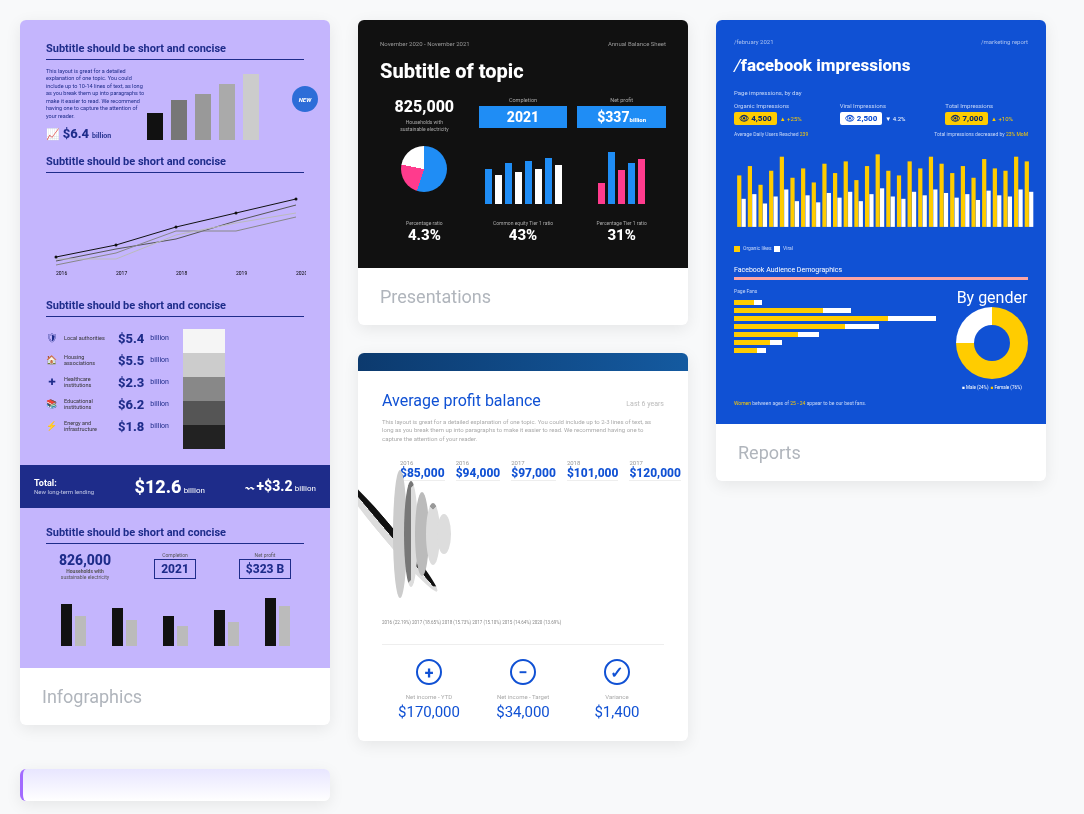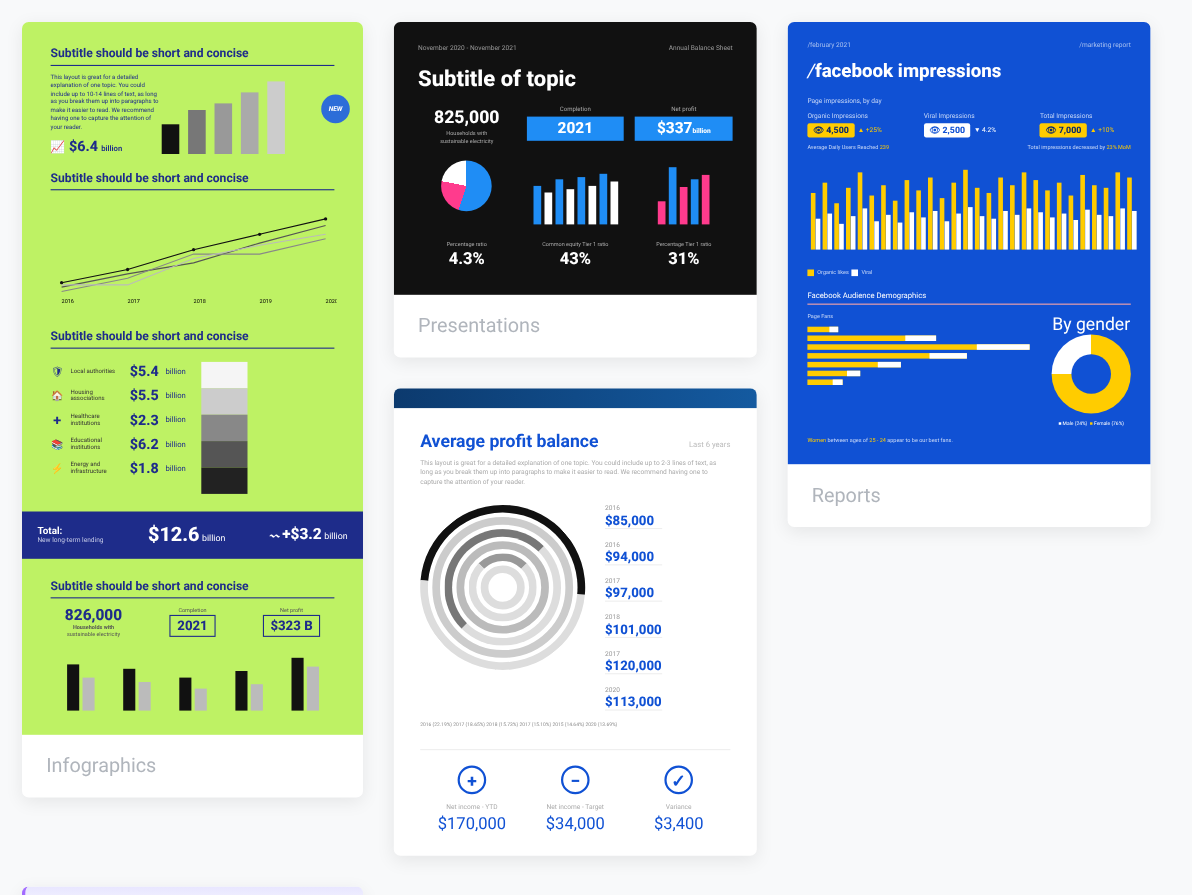--- a/index.html
+++ b/index.html
@@ -2,21 +2,21 @@
 <html><head>
 <meta charset="utf-8">
 <style>
   *{box-sizing:border-box;margin:0;padding:0;font-family:-apple-system,BlinkMacSystemFont,"Segoe UI",Roboto,sans-serif}
   body{background:#f8f9fa;padding:20px;width:1084px}
   .grid{display:grid;grid-template-columns:310px 330px 330px;gap:28px;align-items:start}
   .card{background:#fff;border-radius:6px;box-shadow:0 4px 16px rgba(0,0,0,0.08);overflow:hidden}
   .card-label{padding:18px 22px;color:#b0b5bc;font-size:18px;font-weight:400}
 
   
-  .info-body{background:#bef264;padding:22px 26px 22px}
+  .info-body{background:#c4b5fd;padding:22px 26px 22px}
   .info-sub{color:#1e2c8a;font-weight:700;font-size:11px;border-bottom:1.5px solid #1e2c8a;padding-bottom:4px;margin-bottom:8px}
   .info-row1{display:flex;gap:1px}
   .info-text{color:#1e2c8a;font-size:5.5px;line-height:1.35;width:100px}
   .stat-big{font-size:13px;font-weight:800;color:#1e2c8a;margin-top:6px;display:flex;align-items:baseline;gap:3px}
   .stat-big::before{content:"📈";font-size:11px}
   .stat-big .unit{font-size:7px;font-weight:600}
   .bars-small{display:flex;align-items:flex-end;gap:8px;height:72px;position:relative;flex:1}
   .bars-small .bar{width:16px}
   .new-badge{position:absolute;right:-14px;top:18px;width:26px;height:26px;background:#2d6dd8;color:#fff;font-size:6px;font-weight:700;font-style:italic;border-radius:50%;display:flex;align-items:center;justify-content:center}
 
@@ -63,27 +63,27 @@
   .pres-bars{display:flex;gap:3px;align-items:flex-end;height:58px;justify-content:center}
   .pres-bars .b{width:7px}
   .pres-bot{display:flex;gap:10px;margin-top:10px}
   .pres-bot>div{flex:1;text-align:center}
   .pres-bot .pl{font-size:5px;color:#aaa}
   .pres-bot .pv{font-size:15px;font-weight:800}
 
   
   .avg-strip{height:18px;background:linear-gradient(90deg,#0c3a6e,#145aa0)}
   .avg-body{padding:20px 24px}
-  .avg-title{color:#1051d4;font-weight:700;font-size:16px}
+  .avg-title{color:#1051d4;font-weight:400;font-size:16px}
   .avg-period{float:right;font-size:7px;color:#bbb}
   .avg-desc{font-size:6px;color:#aaa;line-height:1.4;margin:8px 0 16px}
   .avg-main{display:flex;gap:18px}
   .rings{width:150px;height:150px;position:relative}
   .ring{position:absolute;border-radius:50%;border:7px solid #ddd}
-  .year-list{display:flex;flex-direction:column;gap:11px}
+  .year-list{display:flex;flex-direction:row;gap:11px}
   .year-list .y{font-size:6px;color:#999}
   .year-list .v{color:#1051d4;font-weight:800;font-size:12px;border-bottom:1px solid #eee}
   .avg-legend{font-size:4.5px;color:#888;margin-top:10px;line-height:1.6}
   .avg-trio{display:flex;margin-top:18px;border-top:1px solid #eee;padding-top:14px}
   .avg-trio>div{flex:1;text-align:center}
   .avg-trio .ico{width:26px;height:26px;border:2px solid #1051d4;border-radius:50%;margin:0 auto 8px;color:#1051d4;display:flex;align-items:center;justify-content:center;font-weight:800}
   .avg-trio .al{font-size:6px;color:#aaa}
   .avg-trio .av{color:#1051d4;font-weight:400;font-size:15px;margin-top:3px}
 
   
@@ -97,21 +97,21 @@
   .pill .pl{color:#c8d8f8;margin-bottom:3px;display:block;}
   .pill-row{display:flex;gap:3px;align-items:center}
   .pill .pv{background:#ffcc00;color:#0b2a6b;font-weight:800;padding:2px 5px;border-radius:2px;font-size:8px}
   .pill .pv.wht{background:#fff;color:#1051d4}
   .pill .pd{font-size:6px;color:#ffcc00}
   .rep-meta{display:flex;justify-content:space-between;font-size:5px;color:#c8d8f8;margin-bottom:8px}
   .rep-meta .hl{color:#ffcc00}
   .rep-chart{height:84px;position:relative;margin-bottom:12px}
   .rep-legend{font-size:5px;color:#c8d8f8;margin-bottom:14px}
   .rep-legend .sq{display:inline-block;width:6px;height:6px;margin-right:3px;vertical-align:middle}
-  .rep-section-title{font-size:7px;color:#fff;border-bottom:1px solid #fca5a5;padding-bottom:3px;margin-bottom:8px}
+  .rep-section-title{font-size:7px;color:#fff;border-bottom:3px solid #fca5a5;padding-bottom:3px;margin-bottom:8px}
   .rep-demo{display:flex;gap:20px}
   .rep-demo-left{flex:1}
   .rep-demo-left .dl{font-size:5px;color:#c8d8f8;margin-bottom:6px}
   .hb{height:5px;background:#ffcc00;margin-bottom:3px}
   .hb .seg2{height:100%;background:#fff;float:right}
   .donut{width:72px;height:72px;border-radius:50%;background:conic-gradient(#ffcc00 0 75%,#fff 75% 100%);position:relative}
   .donut::after{content:"";position:absolute;inset:18px;background:#1051d4;border-radius:50%}
   .rep-foot{font-size:5px;color:#c8d8f8;margin-top:10px}
   .rep-foot .wm{color:#ffcc00}
 
@@ -497,21 +497,21 @@
             <div class="av">$170,000</div>
           </div>
         <div>
             <div class="ico">−</div>
             <div class="al">Net income - Target</div>
             <div class="av">$34,000</div>
           </div>
         <div>
             <div class="ico">✓</div>
             <div class="al">Variance</div>
-            <div class="av">$3,400</div>
+            <div class="av">$1,400</div>
           </div>
       </div>
     </div>
   </div>
 
   <div class="okr">
     
     
     
     

